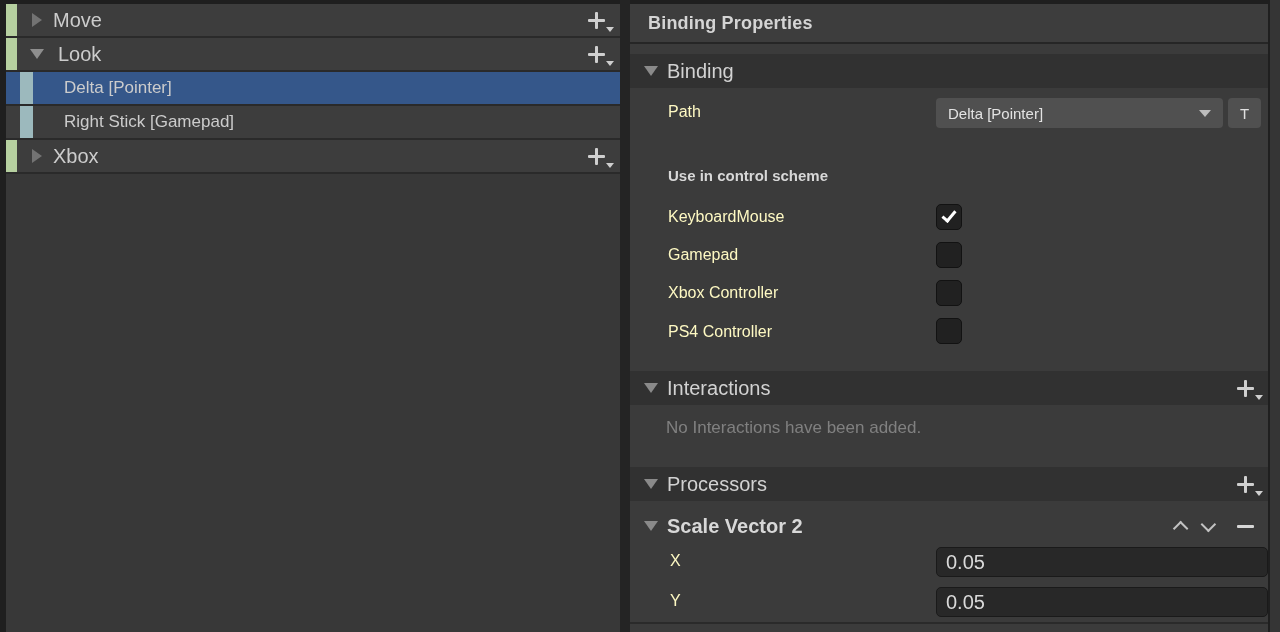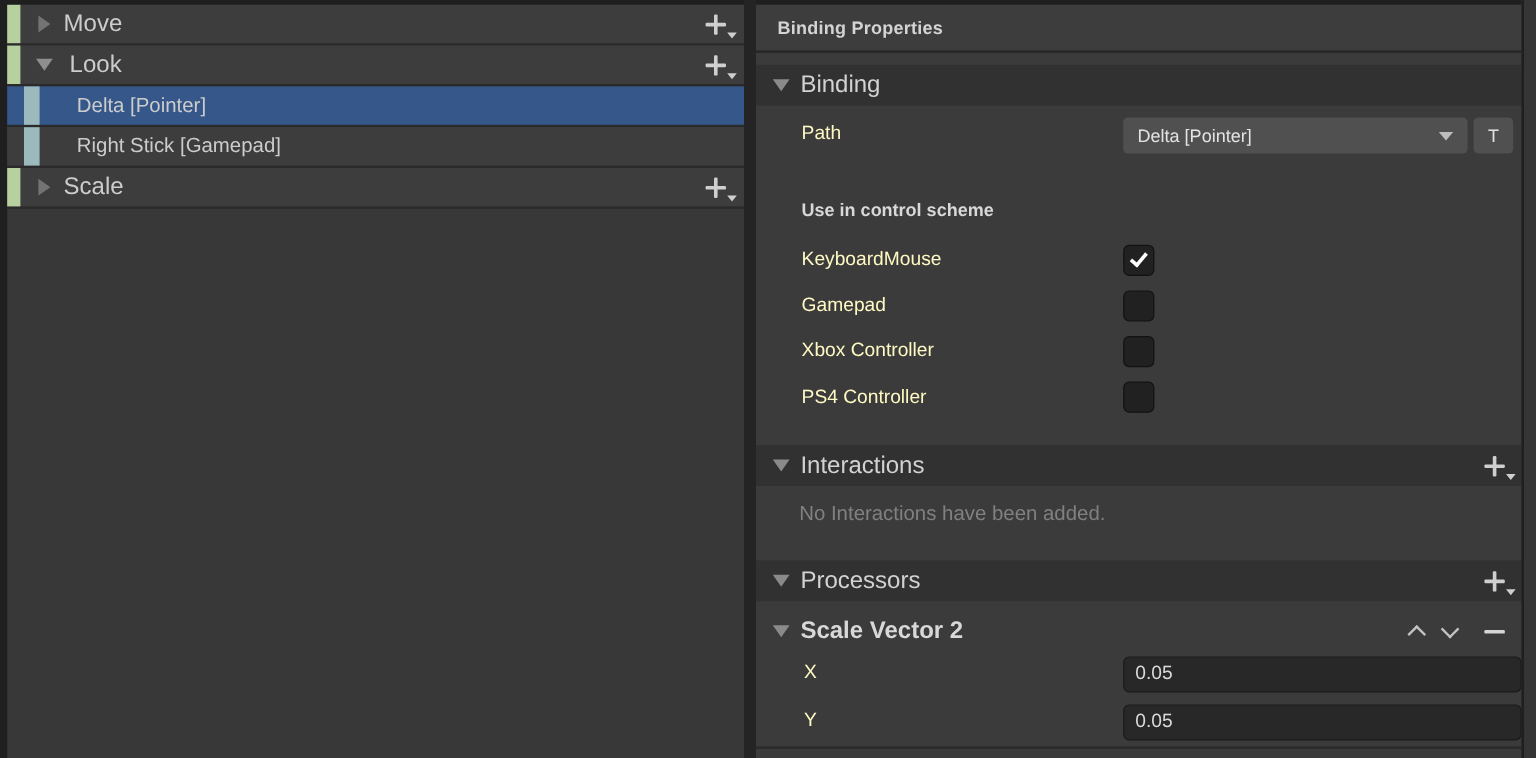--- a/index.html
+++ b/index.html
@@ -89,21 +89,21 @@
 
   .sv-controls { position:absolute; right:14px; top:0; height:100%; display:flex; align-items:center; gap:21px; }
   .chev { width:11px; height:11px; border-top:2px solid #c2c2c2; border-right:2px solid #c2c2c2; flex:none; cursor:pointer; }
   .chev.up   { transform:rotate(-45deg) translateY(3px); }
   .chev.down { transform:rotate(135deg) translateY(3px); }
   .minus { width:17px; height:3px; background:#d6d6d6; border-radius:1px; cursor:pointer; }
 
   .num-input {
     position:absolute; left:306px; width:332px; height:30px;
     background:#282828; border:1px solid #1a1a1a; border-radius:5px;
-    color:#dadada; font-size:16px; font-family:"Liberation Sans","DejaVu Sans",sans-serif;
+    color:#dadada; font-size:20px; font-family:"Liberation Sans","DejaVu Sans",sans-serif;
     padding:0 9px; outline:none;
   }
 
   .bottom-line { left:0; width:638px; height:2px; background:#2a2a2a; }
 
   
   .scroll-track { position:absolute; left:1268px; top:0; width:12px; height:632px;
     background:#353535; border-left:2px solid #1f1f1f; }
 </style>
 </head>
@@ -135,30 +135,30 @@
     </div>
 
     <div class="tree-row">
       <span class="binding-stripe"></span>
       <span class="binding-label">Right Stick [Gamepad]</span>
     </div>
 
     <div class="tree-row">
       <span class="action-stripe"></span>
       <span class="tri-right"></span>
-      <span class="row-label">Scale</span>
+      <span class="row-label">Xbox</span>
       <span class="spacer"></span>
       <span class="plus-wrap"><span class="plus"></span><span class="dd-caret"></span></span>
     </div>
 
   </div>
 
   <div class="right-panel">
     <div class="panel-header" style="padding-left:18px;">
-      <span class="title" style="font-size:15px;">Binding Properties</span>
+      <span class="title" style="font-size:18px;">Binding Properties</span>
     </div>
 
     <div class="abs section-header" style="top:50px;">
       <span class="fold-tri"></span>
       <span class="sec-title">Binding</span>
     </div>
 
     <div class="abs" style="top:99px; left:38px;">
       <span class="prop-label">Path</span>
     </div>

